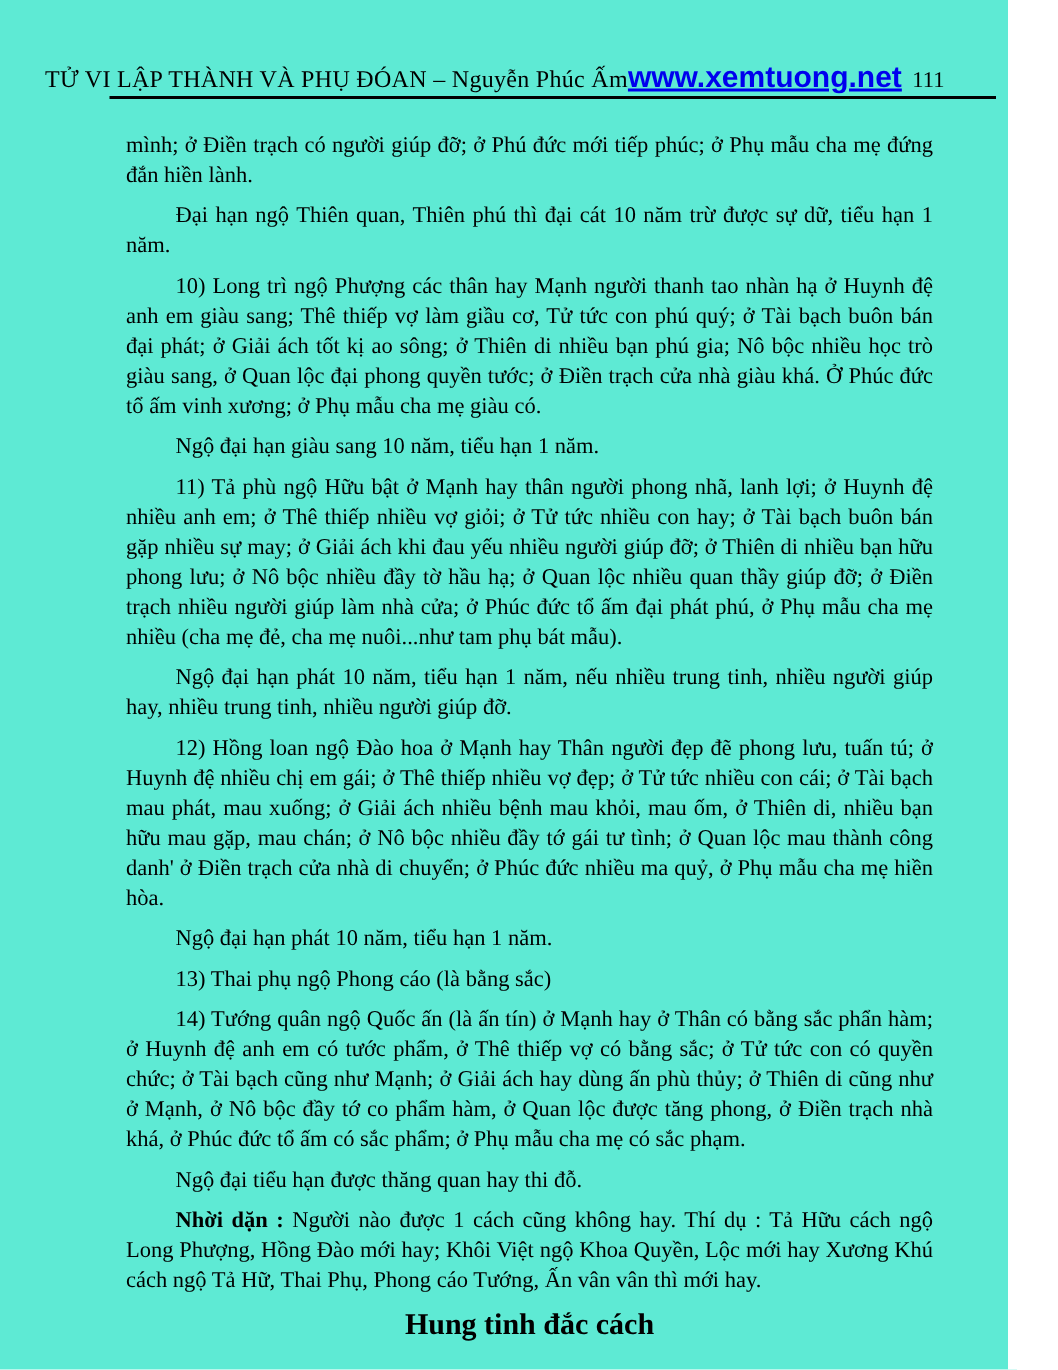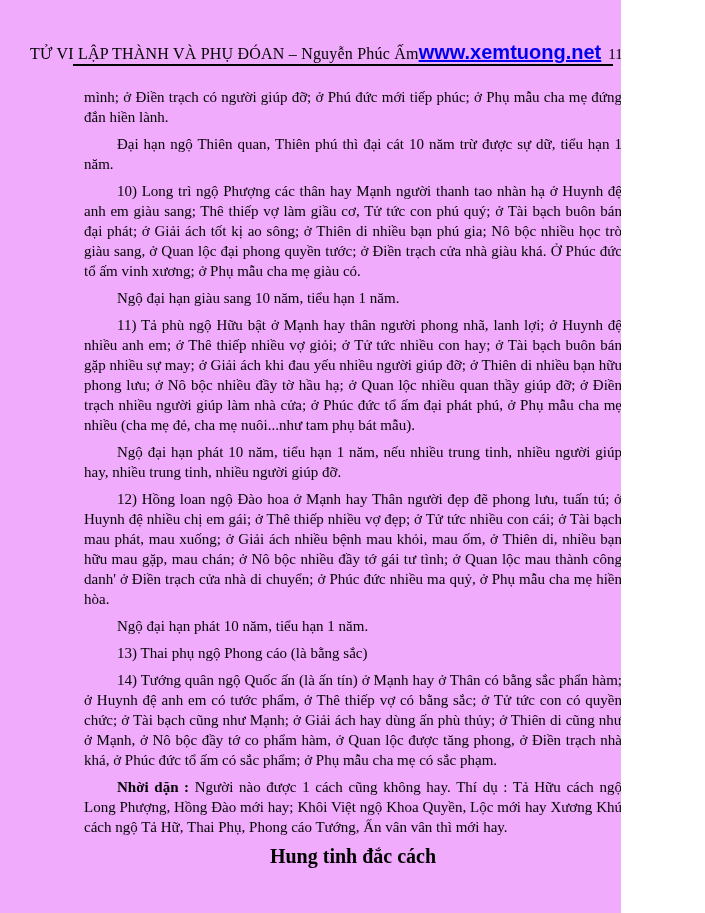--- a/index.html
+++ b/index.html
@@ -1,20 +1,20 @@
 <!DOCTYPE html>
 <html lang="vi"><head>
 <meta charset="utf-8">
 <style>
   html, body { margin: 0; padding: 0; background: #ffffff; }
   .page {
     position: relative;
-    width: 621px;
+    width: 672px;
     height: 913px;
-    background: #f0abfc;
+    background: #5eead4;
     color: #000000;
     font-family: "Liberation Serif", serif;
     overflow: hidden;
   }
   .header {
     position: absolute;
     top: 41px;
     left: 30px;
     right: 66px;
     display: flex;
@@ -79,18 +79,19 @@
     <p class="no-indent">mình; ở Điền trạch có người giúp đỡ; ở Phú đức mới tiếp phúc; ở Phụ mẫu cha mẹ đứng đắn hiền lành.</p>
     <p>Đại hạn ngộ Thiên quan, Thiên phú thì đại cát 10 năm trừ được sự dữ, tiểu hạn 1 năm.</p>
     <p>10) Long trì ngộ Phượng các thân hay Mạnh người thanh tao nhàn hạ ở Huynh đệ anh em giàu sang; Thê thiếp vợ làm giầu cơ, Tử tức con phú quý; ở Tài bạch buôn bán đại phát; ở Giải ách tốt kị ao sông; ở Thiên di nhiều bạn phú gia; Nô bộc nhiều học trò giàu sang, ở Quan lộc đại phong quyền tước; ở Điền trạch cửa nhà giàu khá. Ở Phúc đức tổ ấm vinh xương; ở Phụ mẫu cha mẹ giàu có.</p>
     <p>Ngộ đại hạn giàu sang 10 năm, tiểu hạn 1 năm.</p>
     <p>11) Tả phù ngộ Hữu bật ở Mạnh hay thân người phong nhã, lanh lợi; ở Huynh đệ nhiều anh em; ở Thê thiếp nhiều vợ giỏi; ở Tử tức nhiều con hay; ở Tài bạch buôn bán gặp nhiều sự may; ở Giải ách khi đau yếu nhiều người giúp đỡ; ở Thiên di nhiều bạn hữu phong lưu; ở Nô bộc nhiều đầy tờ hầu hạ; ở Quan lộc nhiều quan thầy giúp đỡ; ở Điền trạch nhiều người giúp làm nhà cửa; ở Phúc đức tổ ấm đại phát phú, ở Phụ mẫu cha mẹ nhiều (cha mẹ đẻ, cha mẹ nuôi...như tam phụ bát mẫu).</p>
     <p>Ngộ đại hạn phát 10 năm, tiểu hạn 1 năm, nếu nhiều trung tinh, nhiều người giúp hay, nhiều trung tinh, nhiều người giúp đỡ.</p>
     <p>12) Hồng loan ngộ Đào hoa ở Mạnh hay Thân người đẹp đẽ phong lưu, tuấn tú; ở Huynh đệ nhiều chị em gái; ở Thê thiếp nhiều vợ đẹp; ở Tử tức nhiều con cái; ở Tài bạch mau phát, mau xuống; ở Giải ách nhiều bệnh mau khỏi, mau ốm, ở Thiên di, nhiều bạn hữu mau gặp, mau chán; ở Nô bộc nhiều đầy tớ gái tư tình; ở Quan lộc mau thành công danh' ở Điền trạch cửa nhà di chuyển; ở Phúc đức nhiều ma quỷ, ở Phụ mẫu cha mẹ hiền hòa.</p>
     <p>Ngộ đại hạn phát 10 năm, tiểu hạn 1 năm.</p>
     <p>13) Thai phụ ngộ Phong cáo (là bằng sắc)</p>
     <p>14) Tướng quân ngộ Quốc ấn (là ấn tín) ở Mạnh hay ở Thân có bằng sắc phẩn hàm; ở Huynh đệ anh em có tước phẩm, ở Thê thiếp vợ có bằng sắc; ở Tử tức con có quyền chức; ở Tài bạch cũng như Mạnh; ở Giải ách hay dùng ấn phù thủy; ở Thiên di cũng như ở Mạnh, ở Nô bộc đầy tớ co phẩm hàm, ở Quan lộc được tăng phong, ở Điền trạch nhà khá, ở Phúc đức tổ ấm có sắc phẩm; ở Phụ mẫu cha mẹ có sắc phạm.</p>
+    <p>Ngộ đại tiểu hạn được thăng quan hay thi đỗ.</p>
     <p><span class="note-label">Nhời dặn :</span><span> Người nào được 1 cách cũng không hay. Thí dụ : Tả Hữu cách ngộ Long Phượng, Hồng Đào mới hay; Khôi Việt ngộ Khoa Quyền, Lộc mới hay Xương Khú cách ngộ Tả Hữ, Thai Phụ, Phong cáo Tướng, Ấn vân vân thì mới hay.</span></p>
     <p class="section-heading">Hung tinh đắc cách</p>
 
   </div>
 
 </div>
 
 </body></html>

